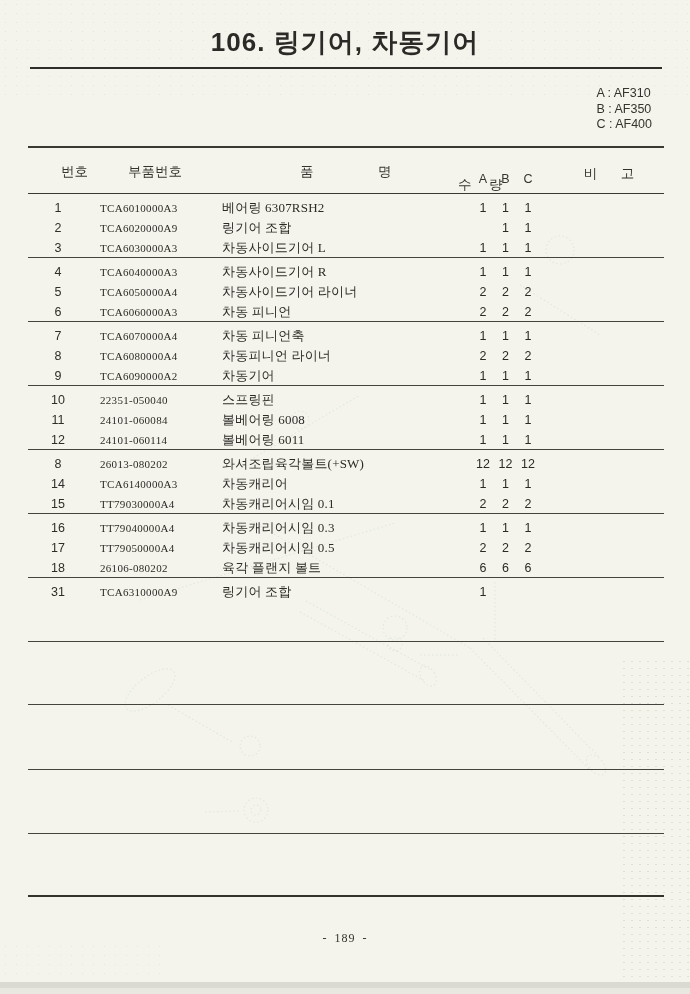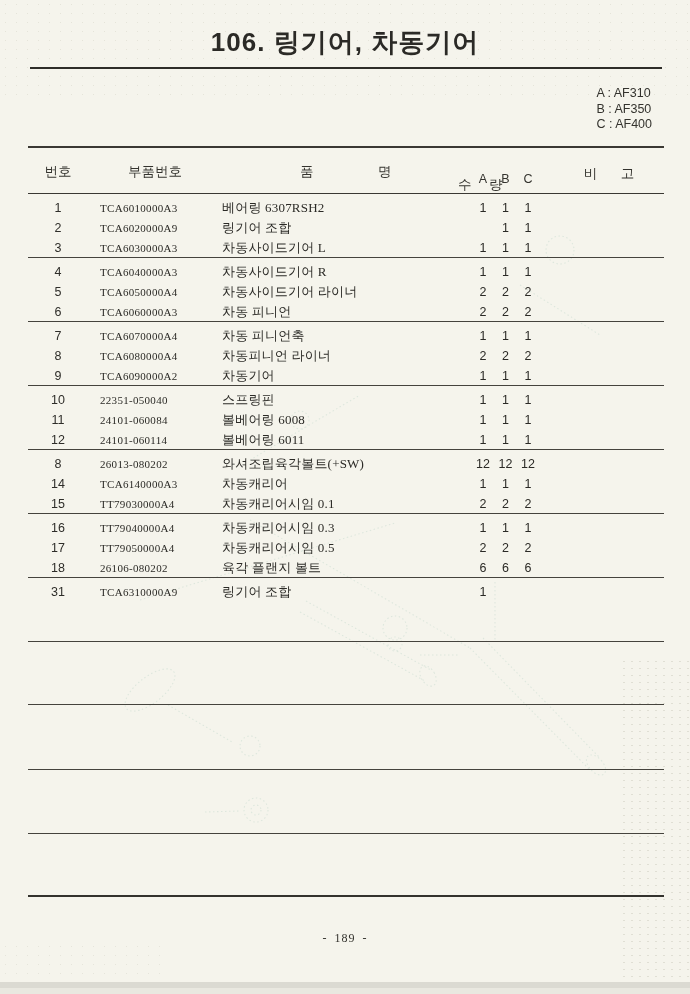--- a/index.html
+++ b/index.html
@@ -31,21 +31,21 @@
 
   
   .legend { position:absolute; right:38px; top:86px; text-align:left;
     font-family:"Liberation Sans", sans-serif; font-size:12.5px; line-height:15.5px; color:#34332e; }
 
   
   .ptable { position:absolute; left:28px; top:146px; width:636px; border-top:2px solid #3a3833; box-sizing:border-box; }
   .t-header { position:relative; height:46px; border-bottom:1.6px solid #3a3833; box-sizing:border-box;
     font-size:13.5px; color:#34332e; }
   .t-header .h { position:absolute; white-space:nowrap; }
-  .h-no    { left:0;   top:15px; width:60px;  text-align:center; }
+  .h-no    { left:0;   top:15px; width:60px;  text-align:right; }
   .h-part  { left:60px;top:15px; width:134px; text-align:center; }
   .h-nameA { left:272px; top:15px; }
   .h-nameB { left:350px; top:15px; }
   .h-qty   { left:430px; top:14px; width:92px; word-spacing:14px;margin-top:14px; }
   .h-qa    { left:444px; top:24px; width:22px; text-align:center; font-family:"Liberation Sans", sans-serif; font-size:12.5px;}
   .h-qb    { left:466px; top:24px; width:23px; text-align:center; font-family:"Liberation Sans", sans-serif; font-size:12.5px;}
   .h-qc    { left:489px; top:24px; width:22px; text-align:center; font-family:"Liberation Sans", sans-serif; font-size:12.5px;}
   .h-rem   { left:541px; top:17px; width:80px; text-align:center; word-spacing:20px; }
 
   .group { box-sizing:border-box; border-bottom:1.1px solid #45433d; padding-top:4px; }

